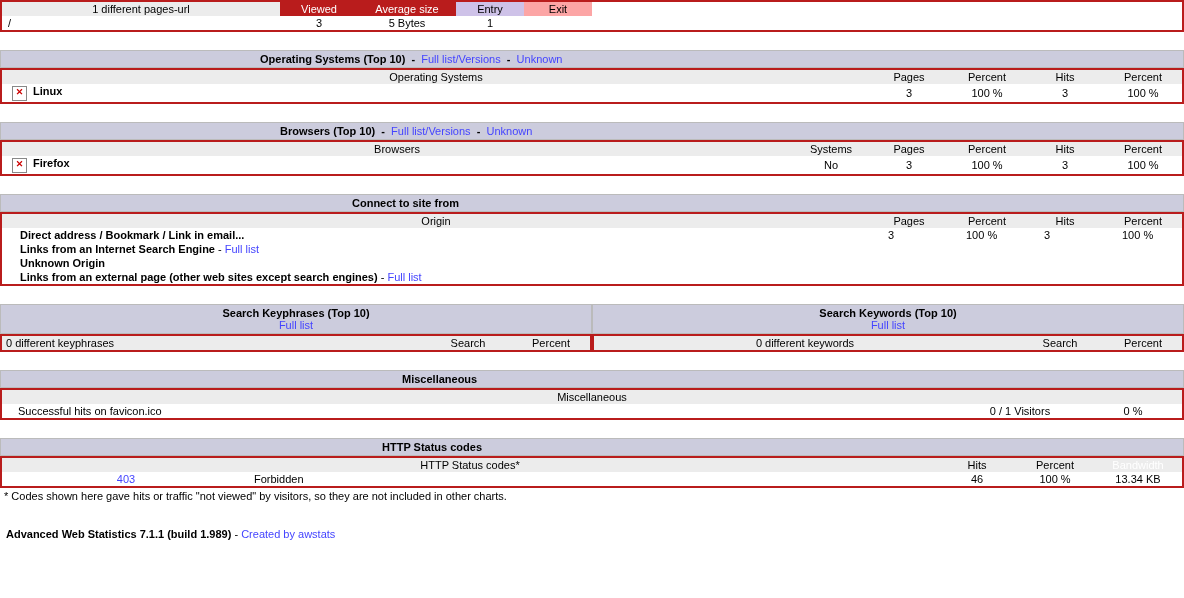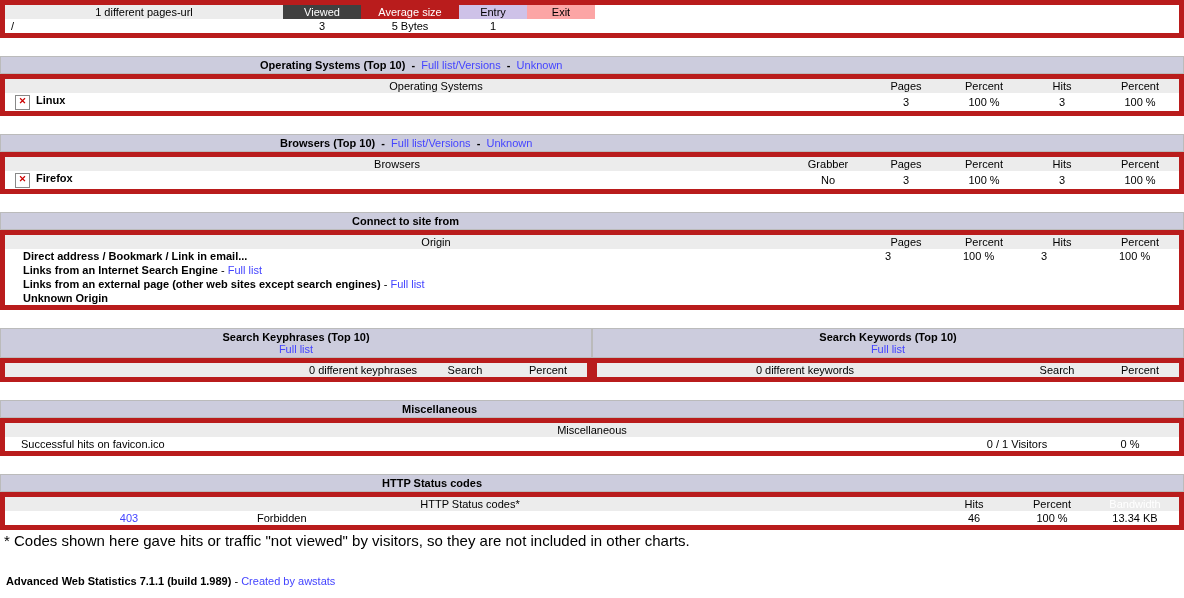--- a/index.html
+++ b/index.html
@@ -1,38 +1,38 @@
 <!DOCTYPE html>
 <html><head>
 <meta charset="utf-8">
 <style>
 body{margin:0;padding:0;font-family:Verdana,Arial,sans-serif;font-size:11px;color:#000;background:#fff}
 table{border-collapse:collapse;width:100%}
 td{padding:1px 4px;font-size:11px;white-space:nowrap}
 .summary-row td{text-align:center}
-.hdr-viewed{background:#404040;color:#fff;text-align:center}
+.hdr-viewed{background:#b91c1c;color:#fff;text-align:center}
 .hdr-avgsize{background:#b91c1c;color:#fff;text-align:center}
 .hdr-entry{background:#CEC2E8;text-align:center}
 .hdr-exit{background:#fca5a5;text-align:center}
 .hdr-bw{background:#2EA495;color:#fff;text-align:center}
 .section-title{background:#CCCCDD;font-weight:bold;padding:2px 6px;border:1px solid #bbb}
 .section-title a{color:#4444FF;font-weight:normal;text-decoration:none}
 .colbar td{text-align:center;background:#ECECEC}
 .aws{background:#66DDEE;text-align:center}
 .icon-box{display:inline-block;width:13px;height:13px;border:1px solid #888;text-align:center;line-height:11px;font-size:9px;color:#c00;font-weight:bold;margin-right:6px;background:#fff}
 .data-row td{text-align:center}
 .data-row td.left{text-align:left}
 .origin td{text-align:left;padding:1px 18px}
 a.link{color:#4444FF;text-decoration:none}
 .twocol{display:flex;}
 .twocol>div{flex:1}
 .hdr-search{background:#B6A6D5;text-align:center}
 .hdr-percent{background:#66DDEE;text-align:center}
-.note{font-size:15px;padding:2px 4px}
-.border-box{border:5px solid #b91c1c}
+.note{font-size:11px;padding:2px 4px}
+.border-box{border:2px solid #b91c1c}
 .sep{height:18px}
 </style>
 </head>
 <body>
 
 <table class="border-box">
 <tbody>
       <tr class="summary-row">
   <td style="width:270px;text-align:center;background:#ECECEC">1 different pages-url</td>
   <td class="hdr-viewed" style="width:70px">Viewed</td>
@@ -96,21 +96,21 @@
   <a class="link">Full list/Versions</a> &nbsp;-&nbsp;
   <a class="link">Unknown</a>
 </td>
       </tr>
 </tbody>
   </table>
 <table class="border-box">
 <tbody>
       <tr class="colbar">
   <td style="text-align:center">Browsers</td>
-  <td style="width:70px;text-align:center;background:#ECECEC">Grabber</td>
+  <td style="width:70px;text-align:center;background:#ECECEC">Systems</td>
   <td class="aws" style="width:70px">Pages</td>
   <td class="aws" style="width:70px">Percent</td>
   <td class="aws" style="width:70px">Hits</td>
   <td class="aws" style="width:70px">Percent</td>
 </tr>
 <tr class="data-row">
   <td class="left" style="padding-left:10px"><span class="icon-box">✕</span><b>Firefox</b></td>
   <td>No</td>
   <td>3</td>
   <td>100 %</td>
@@ -144,45 +144,45 @@
   <td class="left"><b>Direct address / Bookmark / Link in email...</b></td>
   <td>3</td>
   <td>100 %</td>
   <td>3</td>
   <td>100 %</td>
 </tr>
 <tr class="origin">
         <td colspan="5"><b>Links from an Internet Search Engine</b> - <a class="link">Full list</a></td>
       </tr>
 <tr class="origin">
+        <td colspan="5"><b>Unknown Origin</b></td>
+      </tr>
+<tr class="origin">
         <td colspan="5"><b>Links from an external page (other web sites except search engines)</b> - <a class="link">Full list</a></td>
-      </tr>
-<tr class="origin">
-        <td colspan="5"><b>Unknown Origin</b></td>
       </tr>
 </tbody>
   </table>
 
 <div class="sep"></div>
 
 <div class="twocol">
 <div>
   <table>
         <tbody>
           <tr>
             <td class="section-title" style="text-align:center">
     <span>Search Keyphrases (Top 10)</span><br><a class="link">Full list</a>
   </td>
           </tr>
         </tbody>
       </table>
   <table class="border-box">
         <tbody>
           <tr class="colbar">
-    <td style="text-align:right">0 different keyphrases</td>
+    <td style="text-align:left">0 different keyphrases</td>
     <td class="hdr-search" style="width:80px">Search</td>
     <td class="hdr-percent" style="width:70px">Percent</td>
   </tr>
         </tbody>
       </table>
 </div>
 <div>
   <table>
         <tbody>
           <tr>

